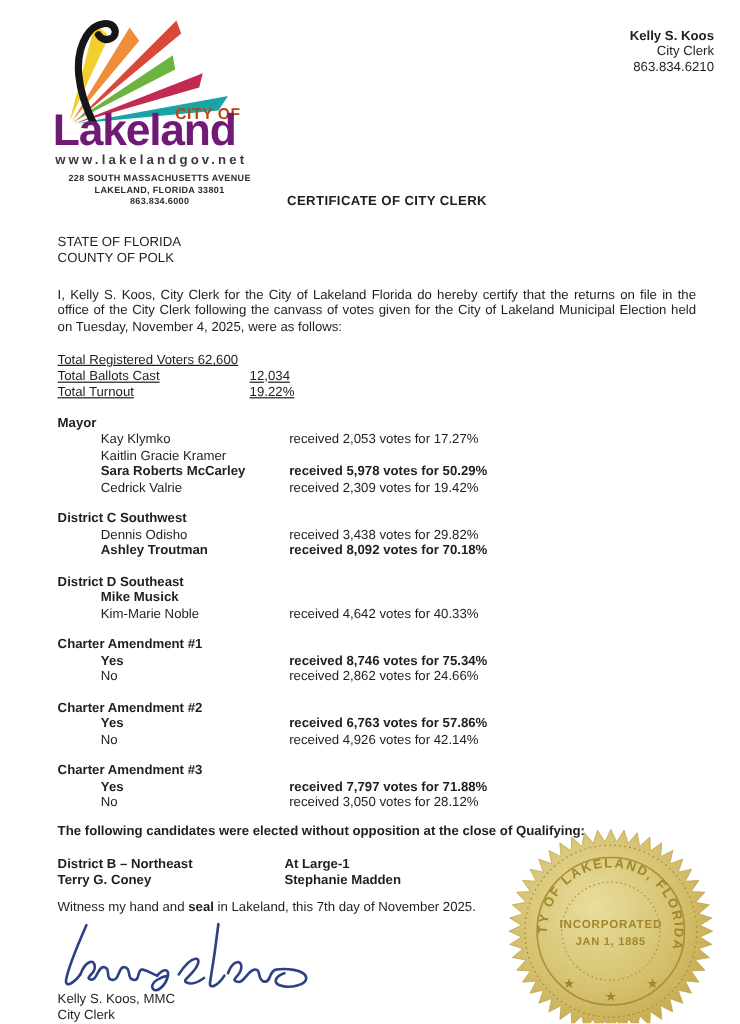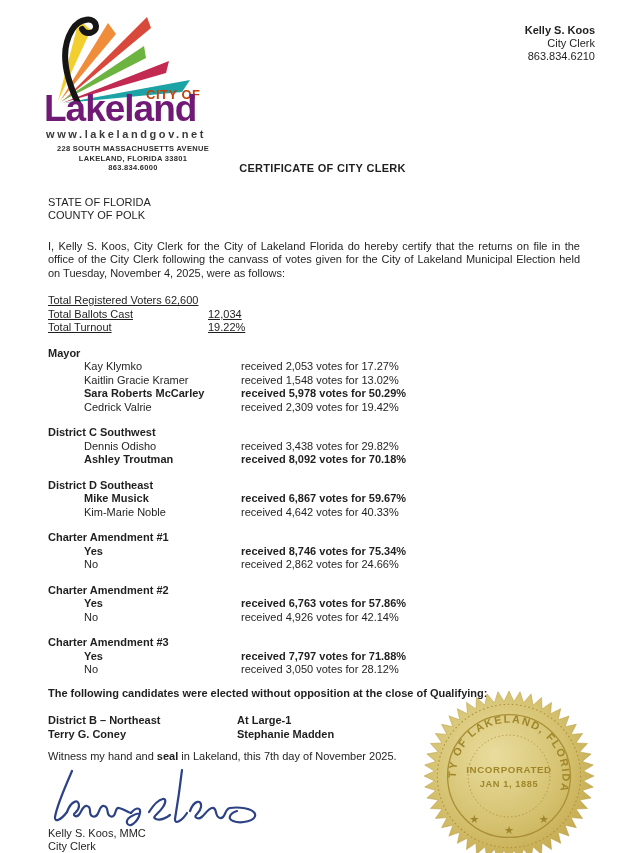--- a/index.html
+++ b/index.html
@@ -107,21 +107,20 @@
     </div>
 
     <div class="section">
       <div class="sec-header">Mayor</div>
       <div class="row">
         <span class="name">Kay Klymko</span>
         <span>received 2,053 votes for 17.27%</span>
       </div>
       <div class="row">
         <span class="name">Kaitlin Gracie Kramer</span>
-        <span>received 1,548 votes for 13.02%</span>
       </div>
       <div class="row">
         <span class="name bold">Sara Roberts McCarley</span>
         <span class="bold">received 5,978 votes for 50.29%</span>
       </div>
       <div class="row">
         <span class="name">Cedrick Valrie</span>
         <span>received 2,309 votes for 19.42%</span>
       </div>
     </div>
@@ -135,21 +134,20 @@
       <div class="row">
         <span class="name bold">Ashley Troutman</span>
         <span class="bold">received 8,092 votes for 70.18%</span>
       </div>
     </div>
 
     <div class="section">
       <div class="sec-header">District D Southeast</div>
       <div class="row">
         <span class="name bold">Mike Musick</span>
-        <span class="bold">received 6,867 votes for 59.67%</span>
       </div>
       <div class="row">
         <span class="name">Kim-Marie Noble</span>
         <span>received 4,642 votes for 40.33%</span>
       </div>
     </div>
 
     <div class="section">
       <div class="sec-header">Charter Amendment #1</div>
       <div class="row">

